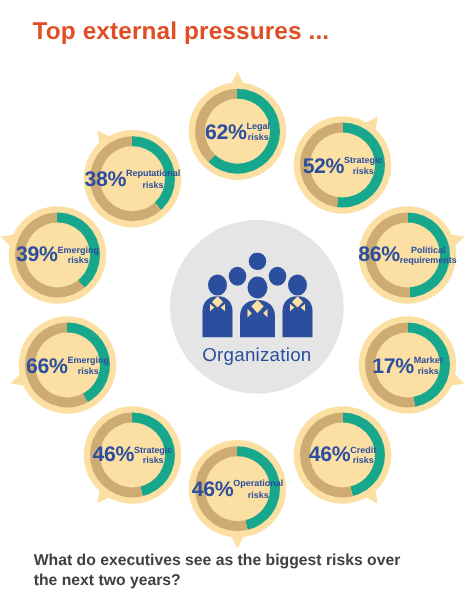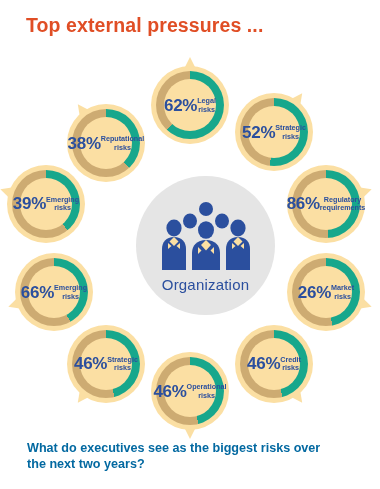--- a/index.html
+++ b/index.html
@@ -149,31 +149,31 @@
           </div>
       </div>
     </div>
       <div class="node" style="left: 287.001px; top: 106.811px;">
       <div class="tail" style="transform: rotate(-108deg) translate(-17px, 14px);"></div>
       <div class="disc" style="background: rgb(251, 223, 163);"></div>
       <div class="ring" style="background: conic-gradient(rgb(23, 167, 140) 0deg, rgb(23, 167, 140) 176.4deg, rgb(205, 171, 114) 176.4deg, rgb(205, 171, 114) 360deg);"></div>
       <div class="inner" style="background: rgb(251, 223, 163);">
         <div class="pct" style="color: rgb(43, 79, 158);">86%</div>
         <div class="lab" style="color: rgb(43, 79, 158);">
-            <div>Regulatory</div>
+            <div>Political</div>
             <div>requirements</div>
           </div>
       </div>
     </div>
       <div class="node" style="left: 287.001px; top: 195.189px;">
       <div class="tail" style="transform: rotate(-72deg) translate(-17px, 14px);"></div>
       <div class="disc" style="background: rgb(251, 223, 163);"></div>
       <div class="ring" style="background: conic-gradient(rgb(23, 167, 140) 0deg, rgb(23, 167, 140) 169.2deg, rgb(205, 171, 114) 169.2deg, rgb(205, 171, 114) 360deg);"></div>
       <div class="inner" style="background: rgb(251, 223, 163);">
-        <div class="pct" style="color: rgb(43, 79, 158);">26%</div>
+        <div class="pct" style="color: rgb(43, 79, 158);">17%</div>
         <div class="lab" style="color: rgb(43, 79, 158);">
             <div>Market</div>
             <div>risks</div>
           </div>
       </div>
     </div>
       <div class="node" style="left: 235.053px; top: 266.689px;">
       <div class="tail" style="transform: rotate(-36deg) translate(-17px, 14px);"></div>
       <div class="disc" style="background: rgb(251, 223, 163);"></div>
       <div class="ring" style="background: conic-gradient(rgb(23, 167, 140) 0deg, rgb(23, 167, 140) 165.6deg, rgb(205, 171, 114) 165.6deg, rgb(205, 171, 114) 360deg);"></div>
@@ -240,15 +240,15 @@
       <div class="inner" style="background: rgb(251, 223, 163);">
         <div class="pct" style="color: rgb(43, 79, 158);">38%</div>
         <div class="lab" style="color: rgb(43, 79, 158);">
             <div>Reputational</div>
             <div>risks</div>
           </div>
       </div>
     </div>
     </div>
 
-  <div id="footer" style="color: #0369a1;">What do executives see as the biggest risks over the next two years?</div>
+  <div id="footer" style="color: #404040;">What do executives see as the biggest risks over the next two years?</div>
 
 </div>
 
 </body></html>

